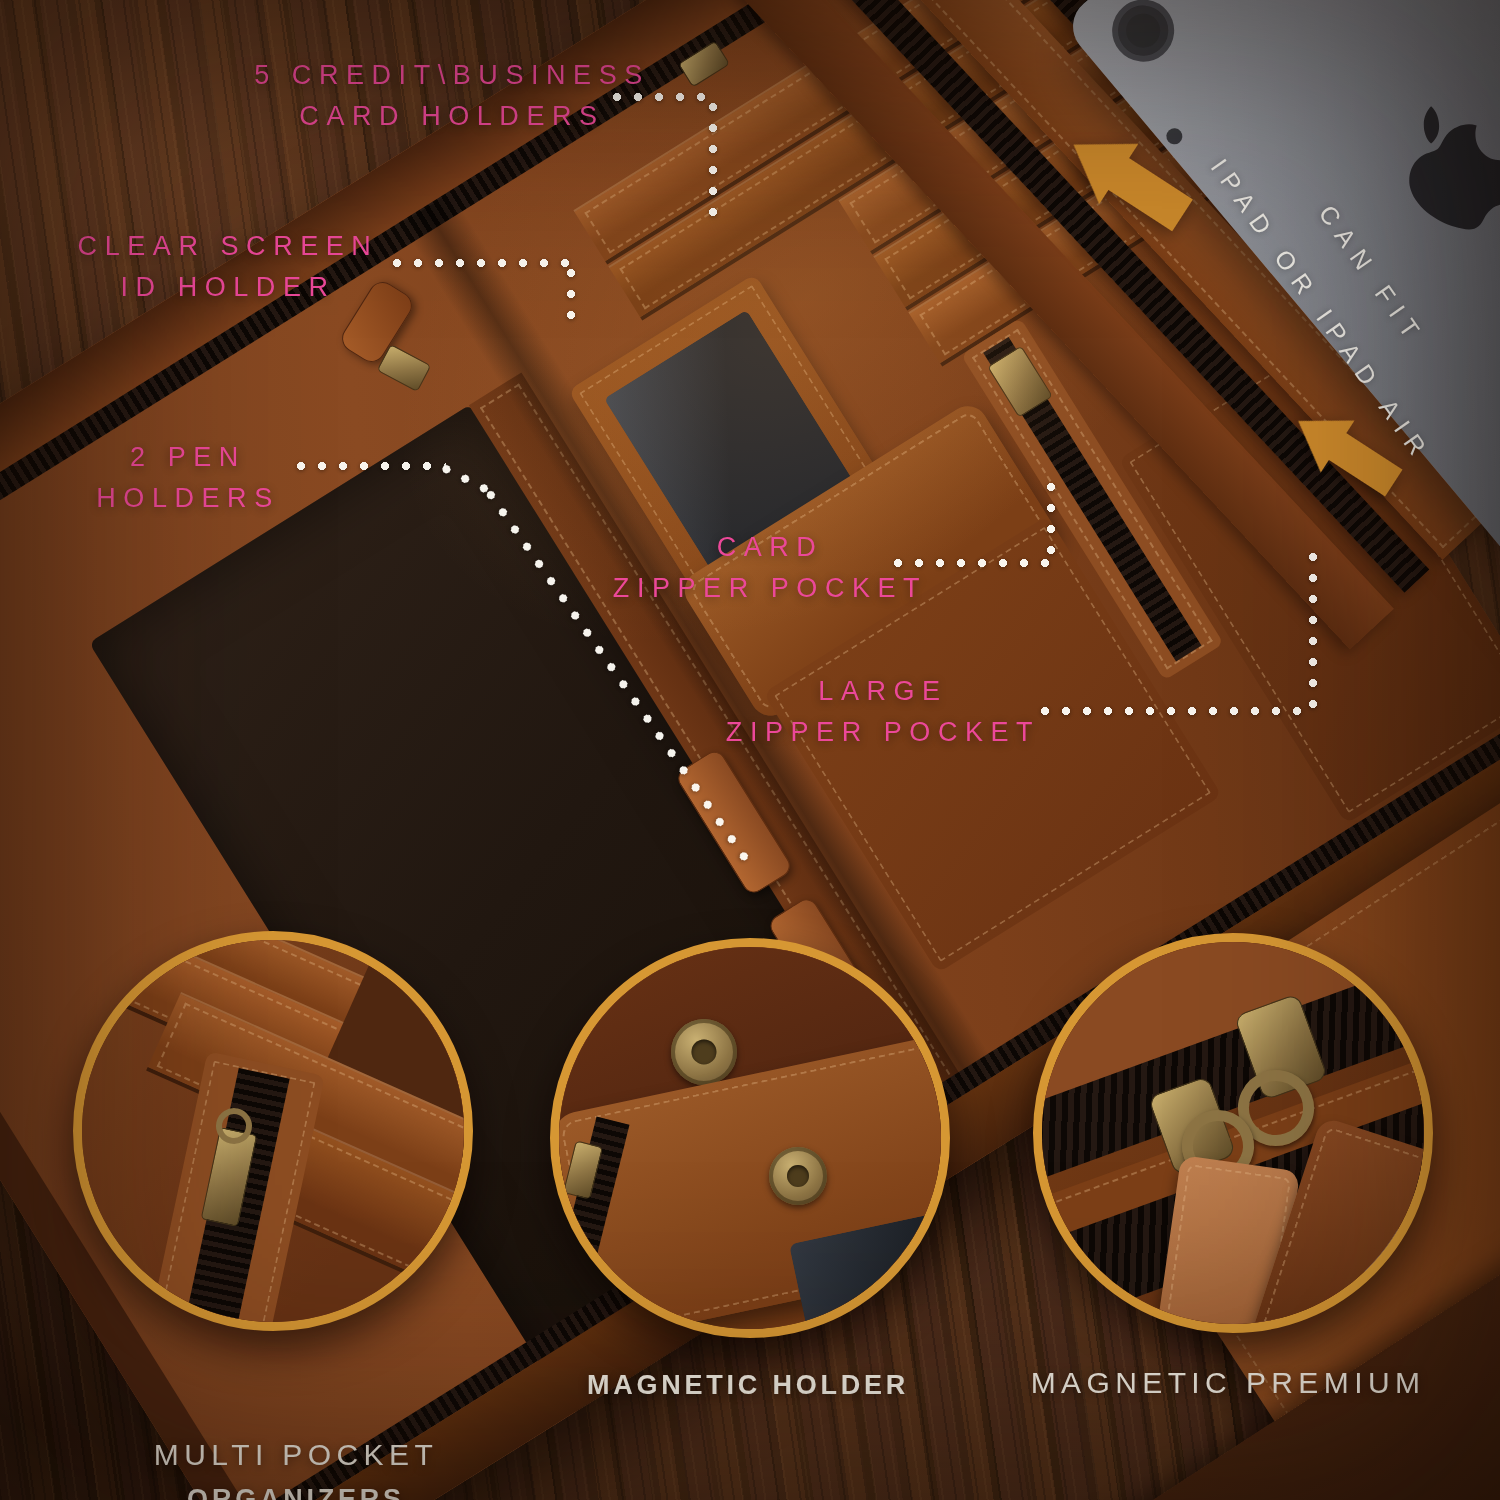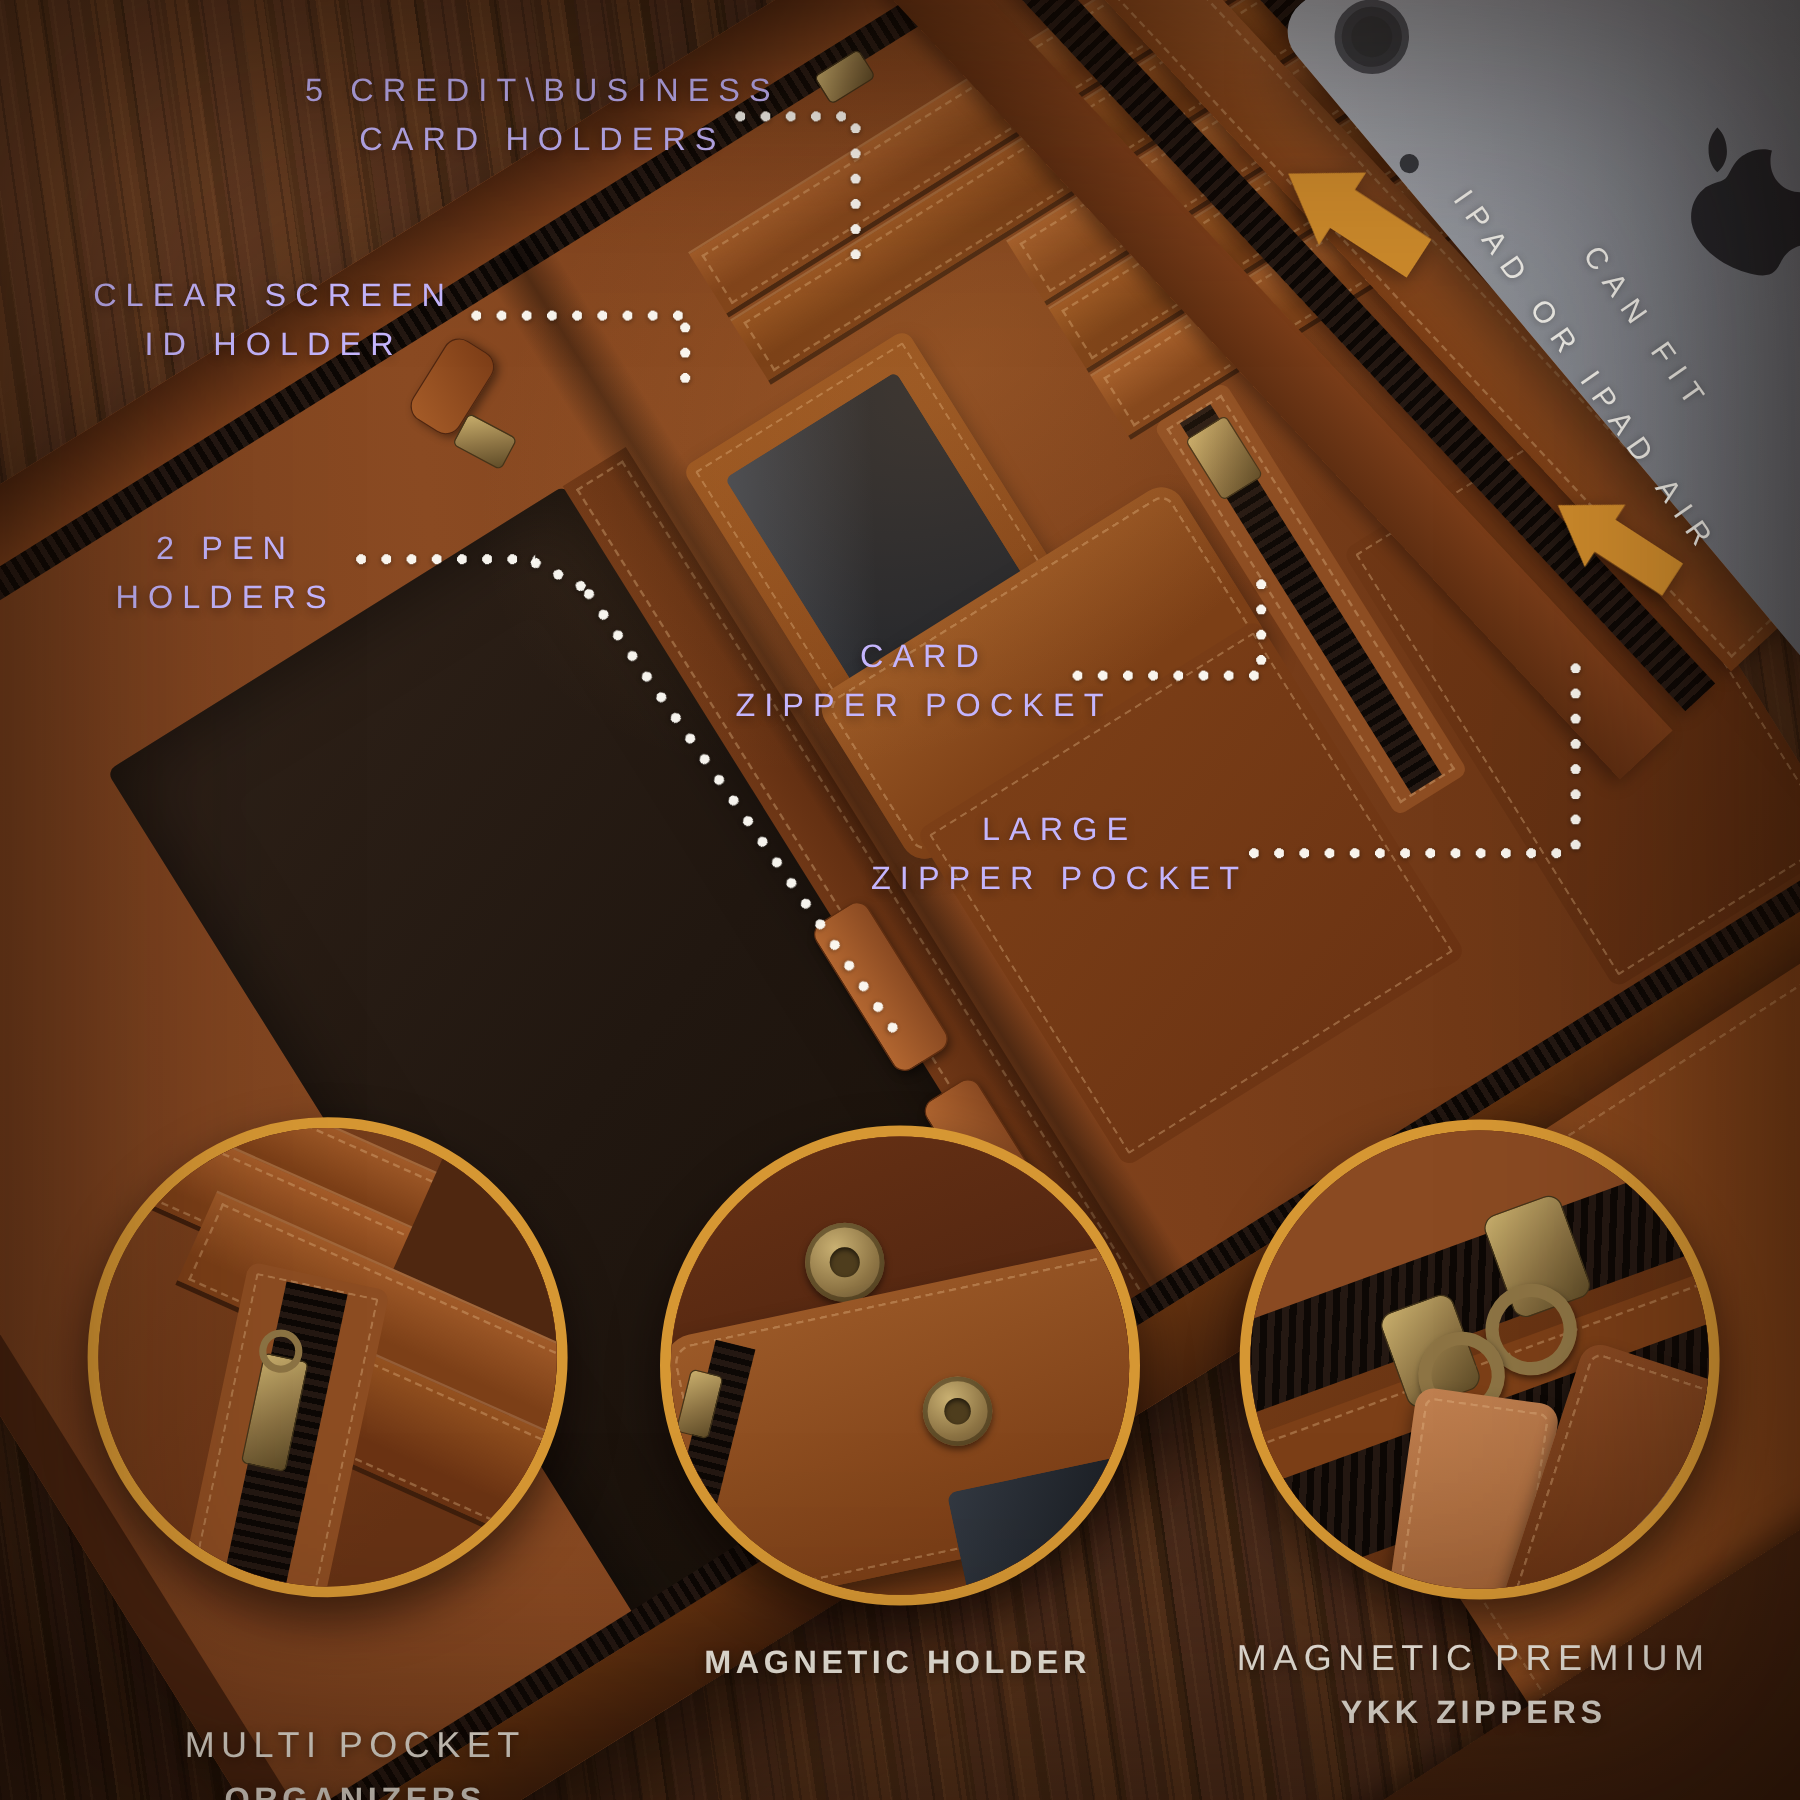--- a/index.html
+++ b/index.html
@@ -32,21 +32,21 @@
   .leatherstrip{background:linear-gradient(180deg,#a05a28,#7c3f17 70%);
     border-top:2px solid rgba(255,205,150,.28);border-bottom:4px solid #3f1f0c;}
 
   
   .dl{z-index:7;opacity:.97;filter:drop-shadow(0 1px 2px rgba(0,0,0,.4));}
   .dl.h{height:10px;background:radial-gradient(circle 4.2px at 5px 5px,#fdfbf5 97%,transparent) left center repeat-x;background-size:21px 10px;}
   .dl.v{width:10px;background:radial-gradient(circle 4.2px at 5px 5px,#fdfbf5 97%,transparent) top center repeat-y;background-size:10px 21px;}
   .dl.rot{transform-origin:0 50%;}
 
   
-  .callout{z-index:7;color:#c4b5fd;text-align:center;letter-spacing:.28em;
+  .callout{z-index:7;color:#ec4899;text-align:center;letter-spacing:.28em;
     font-size:27px;line-height:41px;text-shadow:0 2px 8px rgba(20,8,2,.45);white-space:nowrap;}
 
   
   .feature{z-index:9;width:500px;color:#f4efe5;text-align:center;white-space:nowrap;
     text-shadow:0 2px 8px rgba(20,8,2,.5);}
   .feature .t1{font-size:30px;letter-spacing:.18em;line-height:42px;}
   .feature .t2{font-size:27px;font-weight:bold;letter-spacing:.14em;line-height:46px;}
 
   
   #ipad{left:1260px;top:-290px;width:660px;height:860px;z-index:4;transform:rotate(-40deg);
@@ -262,16 +262,15 @@
 
 <div class="abs feature" style="left:46px;top:1434px;">
   <div class="t1">MULTI POCKET</div>
   <div class="t2">ORGANIZERS</div>
 </div>
 <div class="abs feature" style="left:498px;top:1362px;">
   <div class="t2">MAGNETIC HOLDER</div>
 </div>
 <div class="abs feature" style="left:978px;top:1362px;">
   <div class="t1">MAGNETIC PREMIUM</div>
-  <div class="t2">YKK ZIPPERS</div>
 </div>
 
 <div class="abs" id="vignette"></div>
 
 </body></html>

